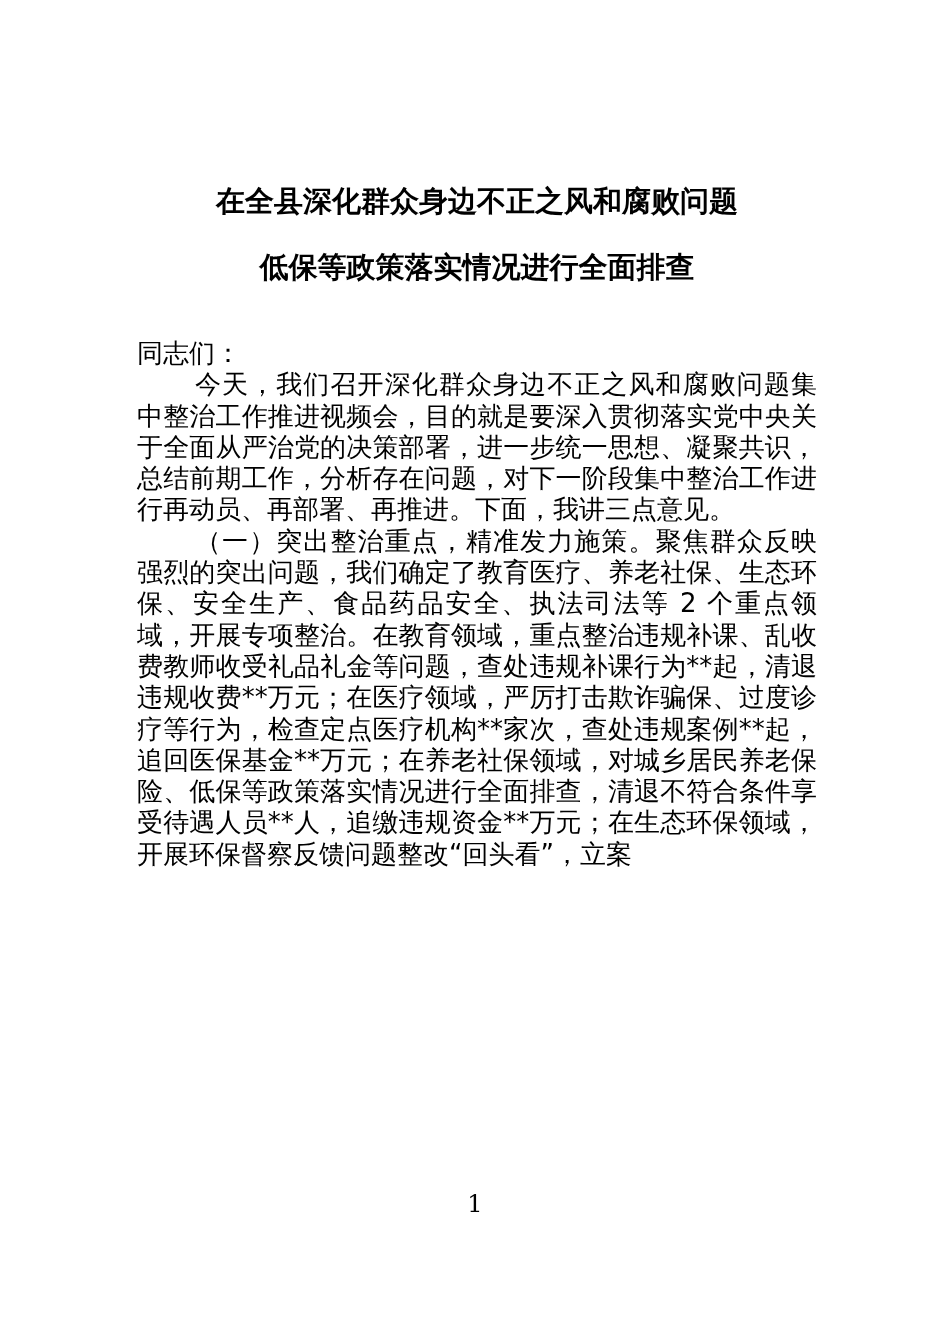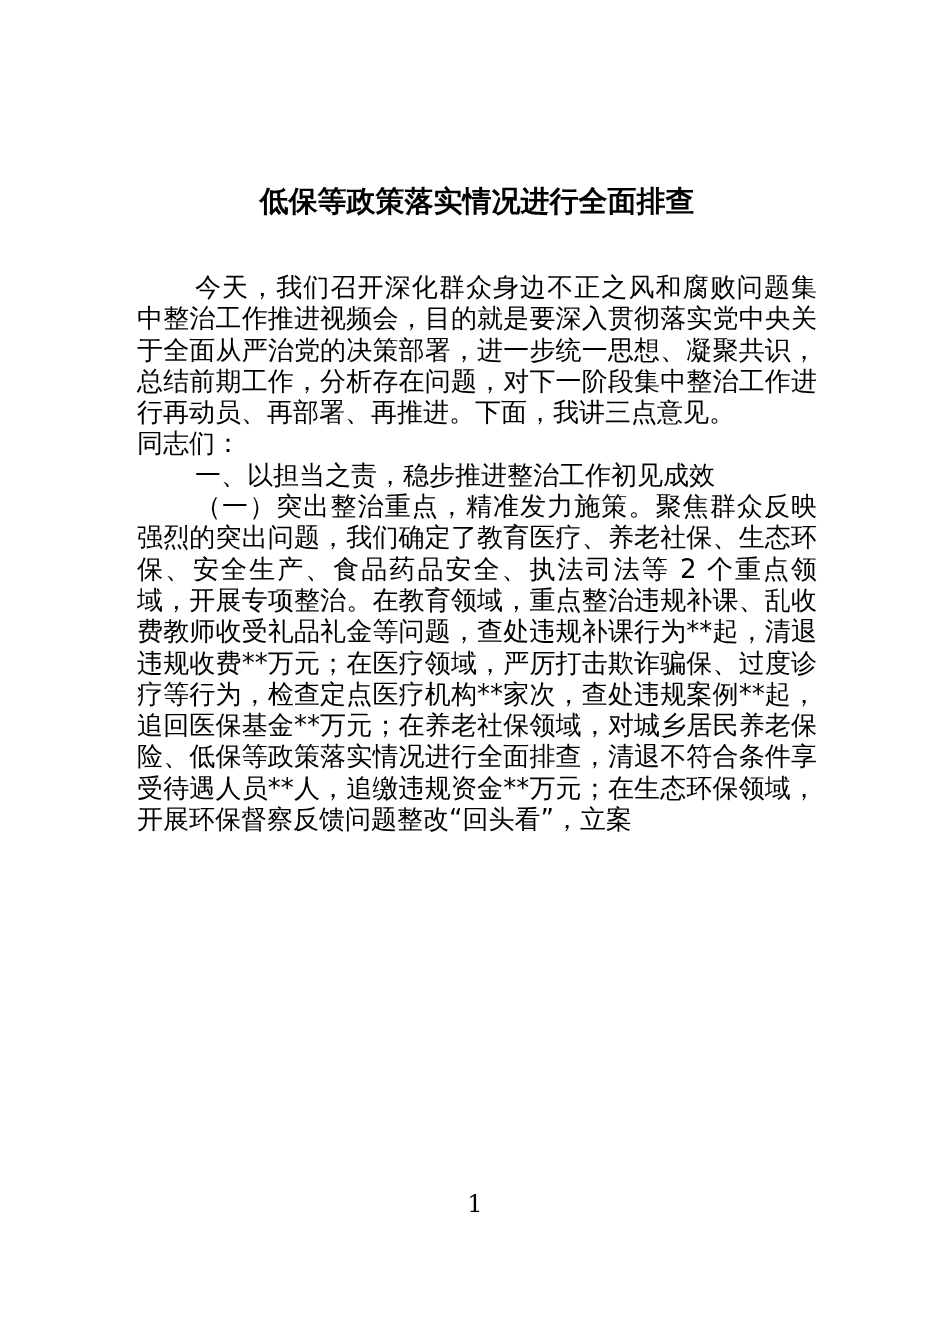--- a/index.html
+++ b/index.html
@@ -68,30 +68,30 @@
 </head>
 <body>
 
 <div class="page">
 
   <div class="doc-body">
 
     <div class="title-spacer-top"></div>
 
     <h1 class="doc-title">
+      <span class="title-line">在全县深化群众身边不正之风和腐败问题</span>
       <span class="title-line">低保等政策落实情况进行全面排查</span>
     </h1>
 
     <div class="title-gap"></div>
 
+    <p class="para noindent">同志们：</p>
+
     <p class="para indent2">今天，我们召开深化群众身边不正之风和腐败问题集中整治工作推进视频会，目的就是要深入贯彻落实党中央关于全面从严治党的决策部署，进一步统一思想、凝聚共识，总结前期工作，分析存在问题，对下一阶段集中整治工作进行再动员、再部署、再推进。下面，我讲三点意见。</p>
 
-    <p class="para noindent">同志们：</p>
-
-    <p class="para indent2">一、以担当之责，稳步推进整治工作初见成效</p>
 
 
     <p class="para indent2">（一）突出整治重点，精准发力施策。聚焦群众反映强烈的突出问题，我们确定了教育医疗、养老社保、生态环保、安全生产、食品药品安全、执法司法等 2 个重点领域，开展专项整治。在教育领域，重点整治违规补课、乱收费教师收受礼品礼金等问题，查处违规补课行为**起，清退违规收费**万元；在医疗领域，严厉打击欺诈骗保、过度诊疗等行为，检查定点医疗机构**家次，查处违规案例**起，追回医保基金**万元；在养老社保领域，对城乡居民养老保险、低保等政策落实情况进行全面排查，清退不符合条件享受待遇人员**人，追缴违规资金**万元；在生态环保领域，开展环保督察反馈问题整改“回头看”，立案</p>
 
   </div>
 
   <div class="page-number">1</div>
 
 </div>
 

